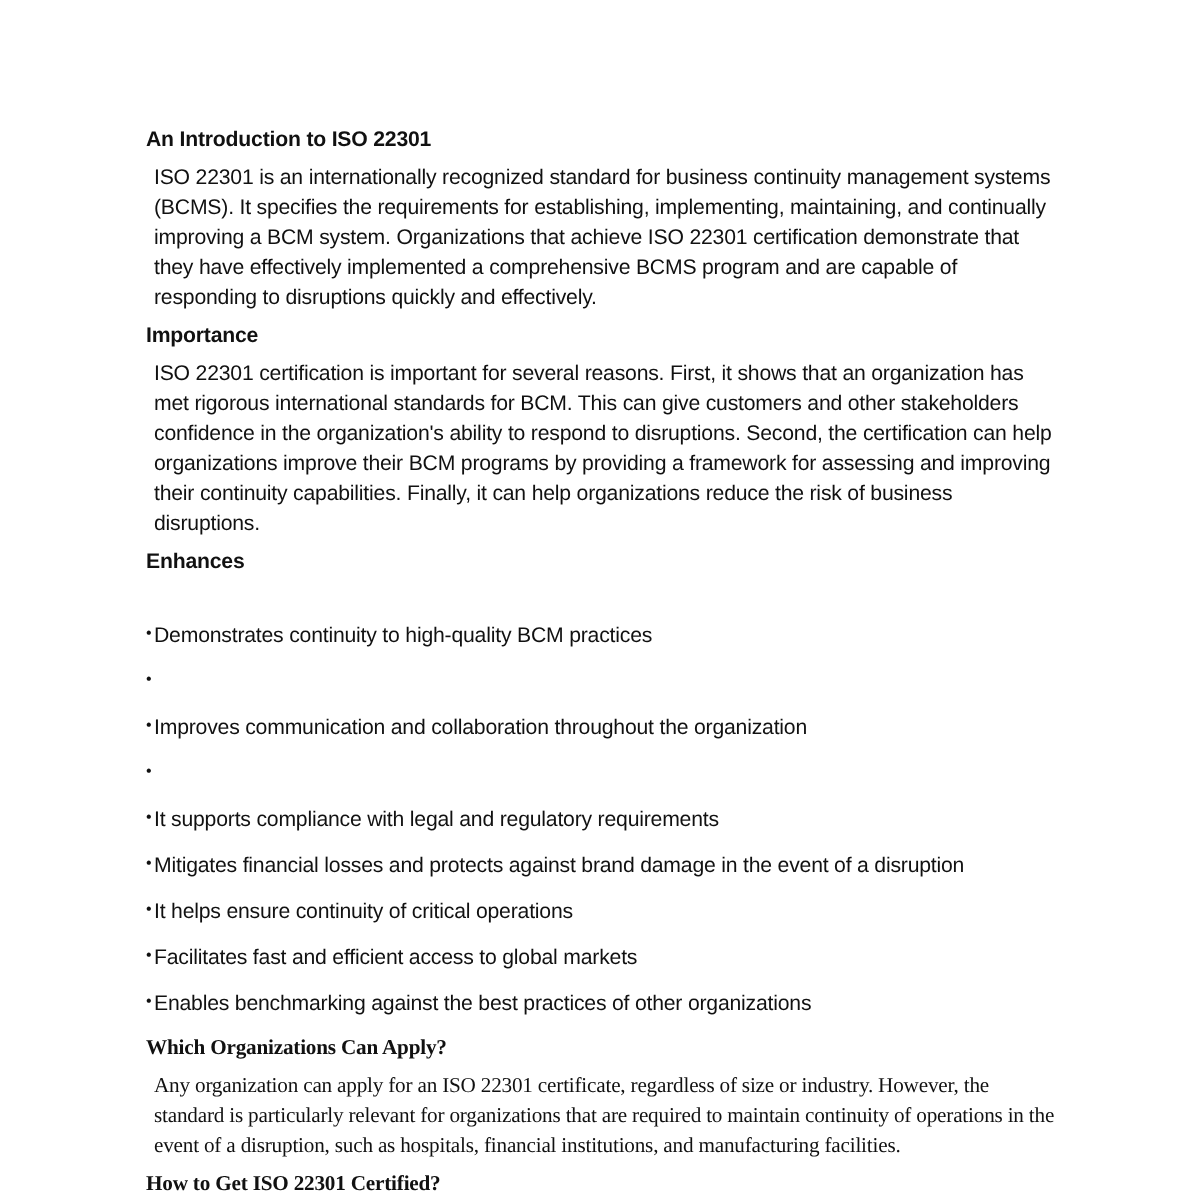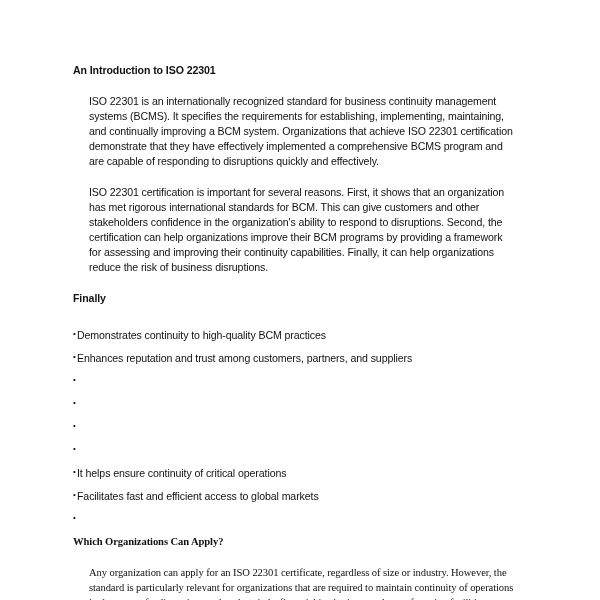--- a/index.html
+++ b/index.html
@@ -1,47 +1,48 @@
 <!DOCTYPE html>
 <html><head>
 <meta charset="utf-8">
 <style>
   html, body { margin: 0; padding: 0; background: #ffffff; }
   body { width: 600px; height: 600px; overflow: hidden; position: relative;
          font-family: "Liberation Sans", "DejaVu Sans", sans-serif; color: #111; }
   .page { position: absolute; left: 73px; top: 63px; width: 460px; font-size: 10.6px; line-height: 15px; letter-spacing: -0.1px; }
   h2 { font-size: 10.6px; font-weight: bold; margin: 0; line-height: 15px; }
-  p { margin: 16px; }
+  p { margin: 4px; }
   .gap { height: 22px; }
   ul { list-style: none; margin: 0; padding: 0; }
   ul li { line-height: 15px; height: 23px; position: relative; padding-left: 4px; }
   ul li .bullet { position: absolute; left: 0; top: -2px; font-size: 8px; }
   .after-list { margin-top: -1px; font-family: Liberation Serif, serif; }
 </style>
 </head>
 <body>
 
 <div class="page">
   <h2>An Introduction to ISO 22301</h2>
   <p>ISO 22301 is an internationally recognized standard for business continuity management systems (BCMS). It specifies the requirements for establishing, implementing, maintaining, and continually improving a BCM system. Organizations that achieve ISO 22301 certification demonstrate that they have effectively implemented a comprehensive BCMS program and are capable of responding to disruptions quickly and effectively.</p>
 
+  <h2>Importance</h2>
   <p>ISO 22301 certification is important for several reasons. First, it shows that an organization has met rigorous international standards for BCM. This can give customers and other stakeholders confidence in the organization's ability to respond to disruptions. Second, the certification can help organizations improve their BCM programs by providing a framework for assessing and improving their continuity capabilities. Finally, it can help organizations reduce the risk of business disruptions.</p>
 
-  <h2>Finally</h2>
+  <h2>Enhances</h2>
   <div class="gap"></div>
   <ul>
     <li><span class="bullet">•</span><span>Demonstrates continuity to high-quality BCM practices</span></li>
-    <li><span class="bullet">•</span><span>Enhances reputation and trust among customers, partners, and suppliers</span></li>
     <li><span class="bullet">•</span></li>
+    <li><span class="bullet">•</span><span>Improves communication and collaboration throughout the organization</span></li>
     <li><span class="bullet">•</span></li>
-    <li><span class="bullet">•</span></li>
-    <li><span class="bullet">•</span></li>
+    <li><span class="bullet">•</span><span>It supports compliance with legal and regulatory requirements</span></li>
+    <li><span class="bullet">•</span><span>Mitigates financial losses and protects against brand damage in the event of a disruption</span></li>
     <li><span class="bullet">•</span><span>It helps ensure continuity of critical operations</span></li>
     <li><span class="bullet">•</span><span>Facilitates fast and efficient access to global markets</span></li>
-    <li><span class="bullet">•</span></li>
+    <li><span class="bullet">•</span><span>Enables benchmarking against the best practices of other organizations</span></li>
   </ul>
 
   <div class="after-list">
     <h2>Which Organizations Can Apply?</h2>
     <p>Any organization can apply for an ISO 22301 certificate, regardless of size or industry. However, the standard is particularly relevant for organizations that are required to maintain continuity of operations in the event of a disruption, such as hospitals, financial institutions, and manufacturing facilities.</p>
 
     <h2>How to Get ISO 22301 Certified?</h2>
   </div>
 </div>
 

